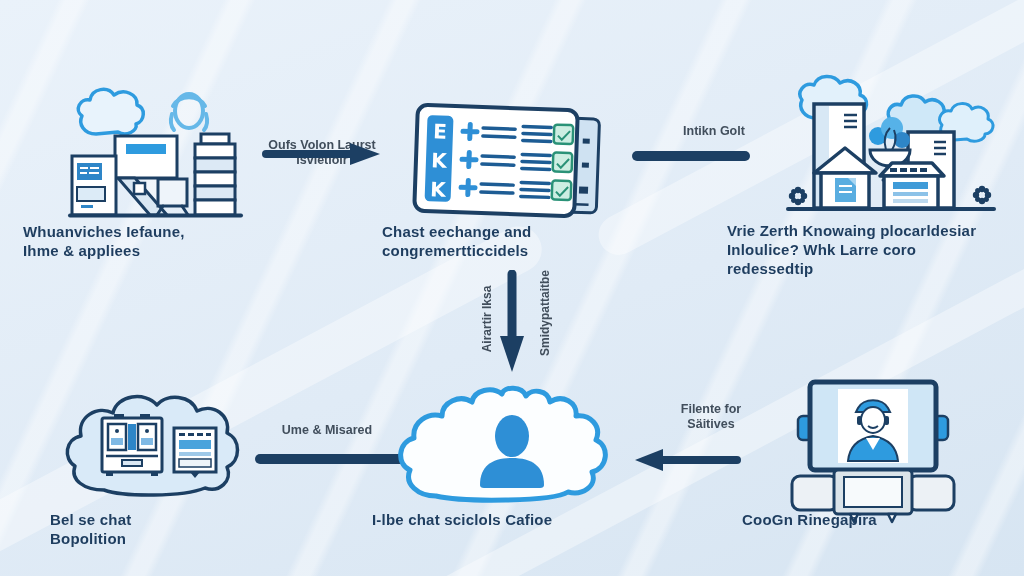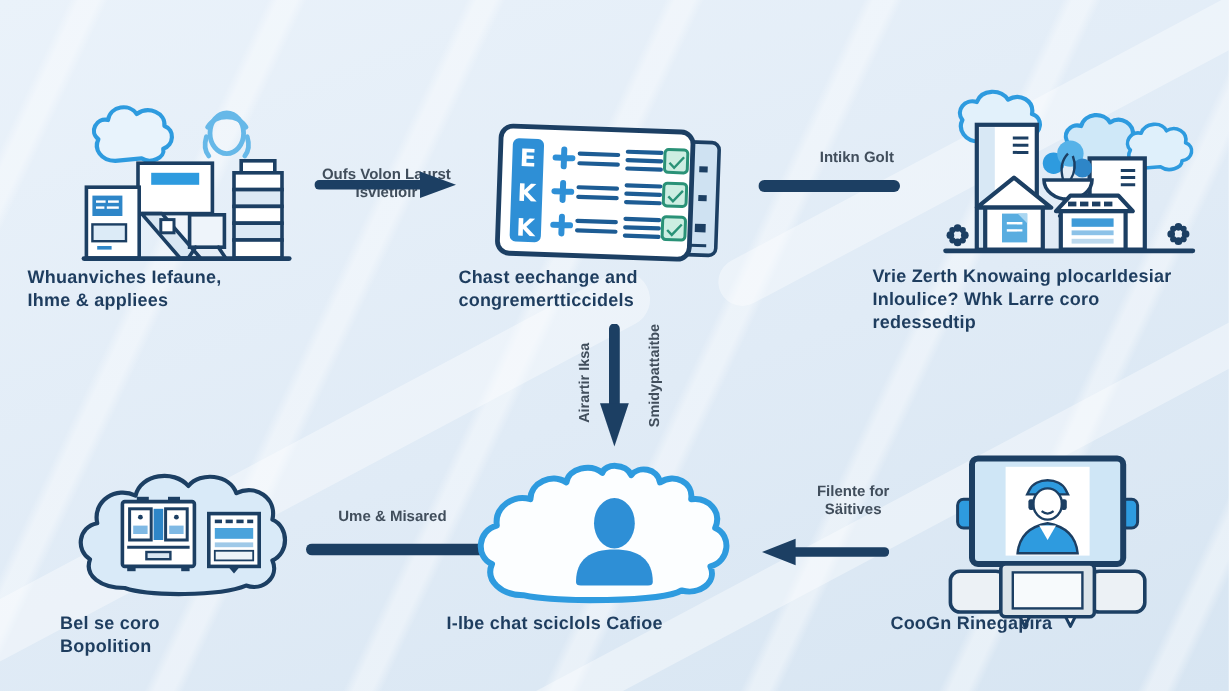--- a/index.html
+++ b/index.html
@@ -246,21 +246,21 @@
           <rect x="135" y="47" width="6" height="3"></rect>
           <rect x="144" y="47" width="5" height="3"></rect>
         </g>
       <rect x="117" y="54" width="32" height="9" fill="#4aa3dc"></rect>
       <rect x="117" y="66" width="32" height="4" fill="#9fc9e8"></rect>
       <rect x="117" y="73" width="32" height="8" fill="#eef4f9" stroke="#1c3f63" stroke-width="1.5"></rect>
       <polygon points="128,86 138,86 133,92" fill="#1c3f63"></polygon>
     </svg>
   </div>
   <div class="cap" style="left:50px;top:510px;width:200px;">
-    <div>Bel se coro</div>
+    <div>Bel se chat</div>
     <div>Bopolition</div>
   </div>
 
   <div class="lbl" style="left:262px;top:423px;width:130px;">
     <div>Ume &amp; Misared</div>
   </div>
   <div class="conn" style="left:255px;top:450px;">
     <svg width="190" height="10" viewBox="0 0 190 10">
         <rect x="0" y="0" width="190" height="10" rx="5" fill="#1c3f63"></rect>
       </svg>

